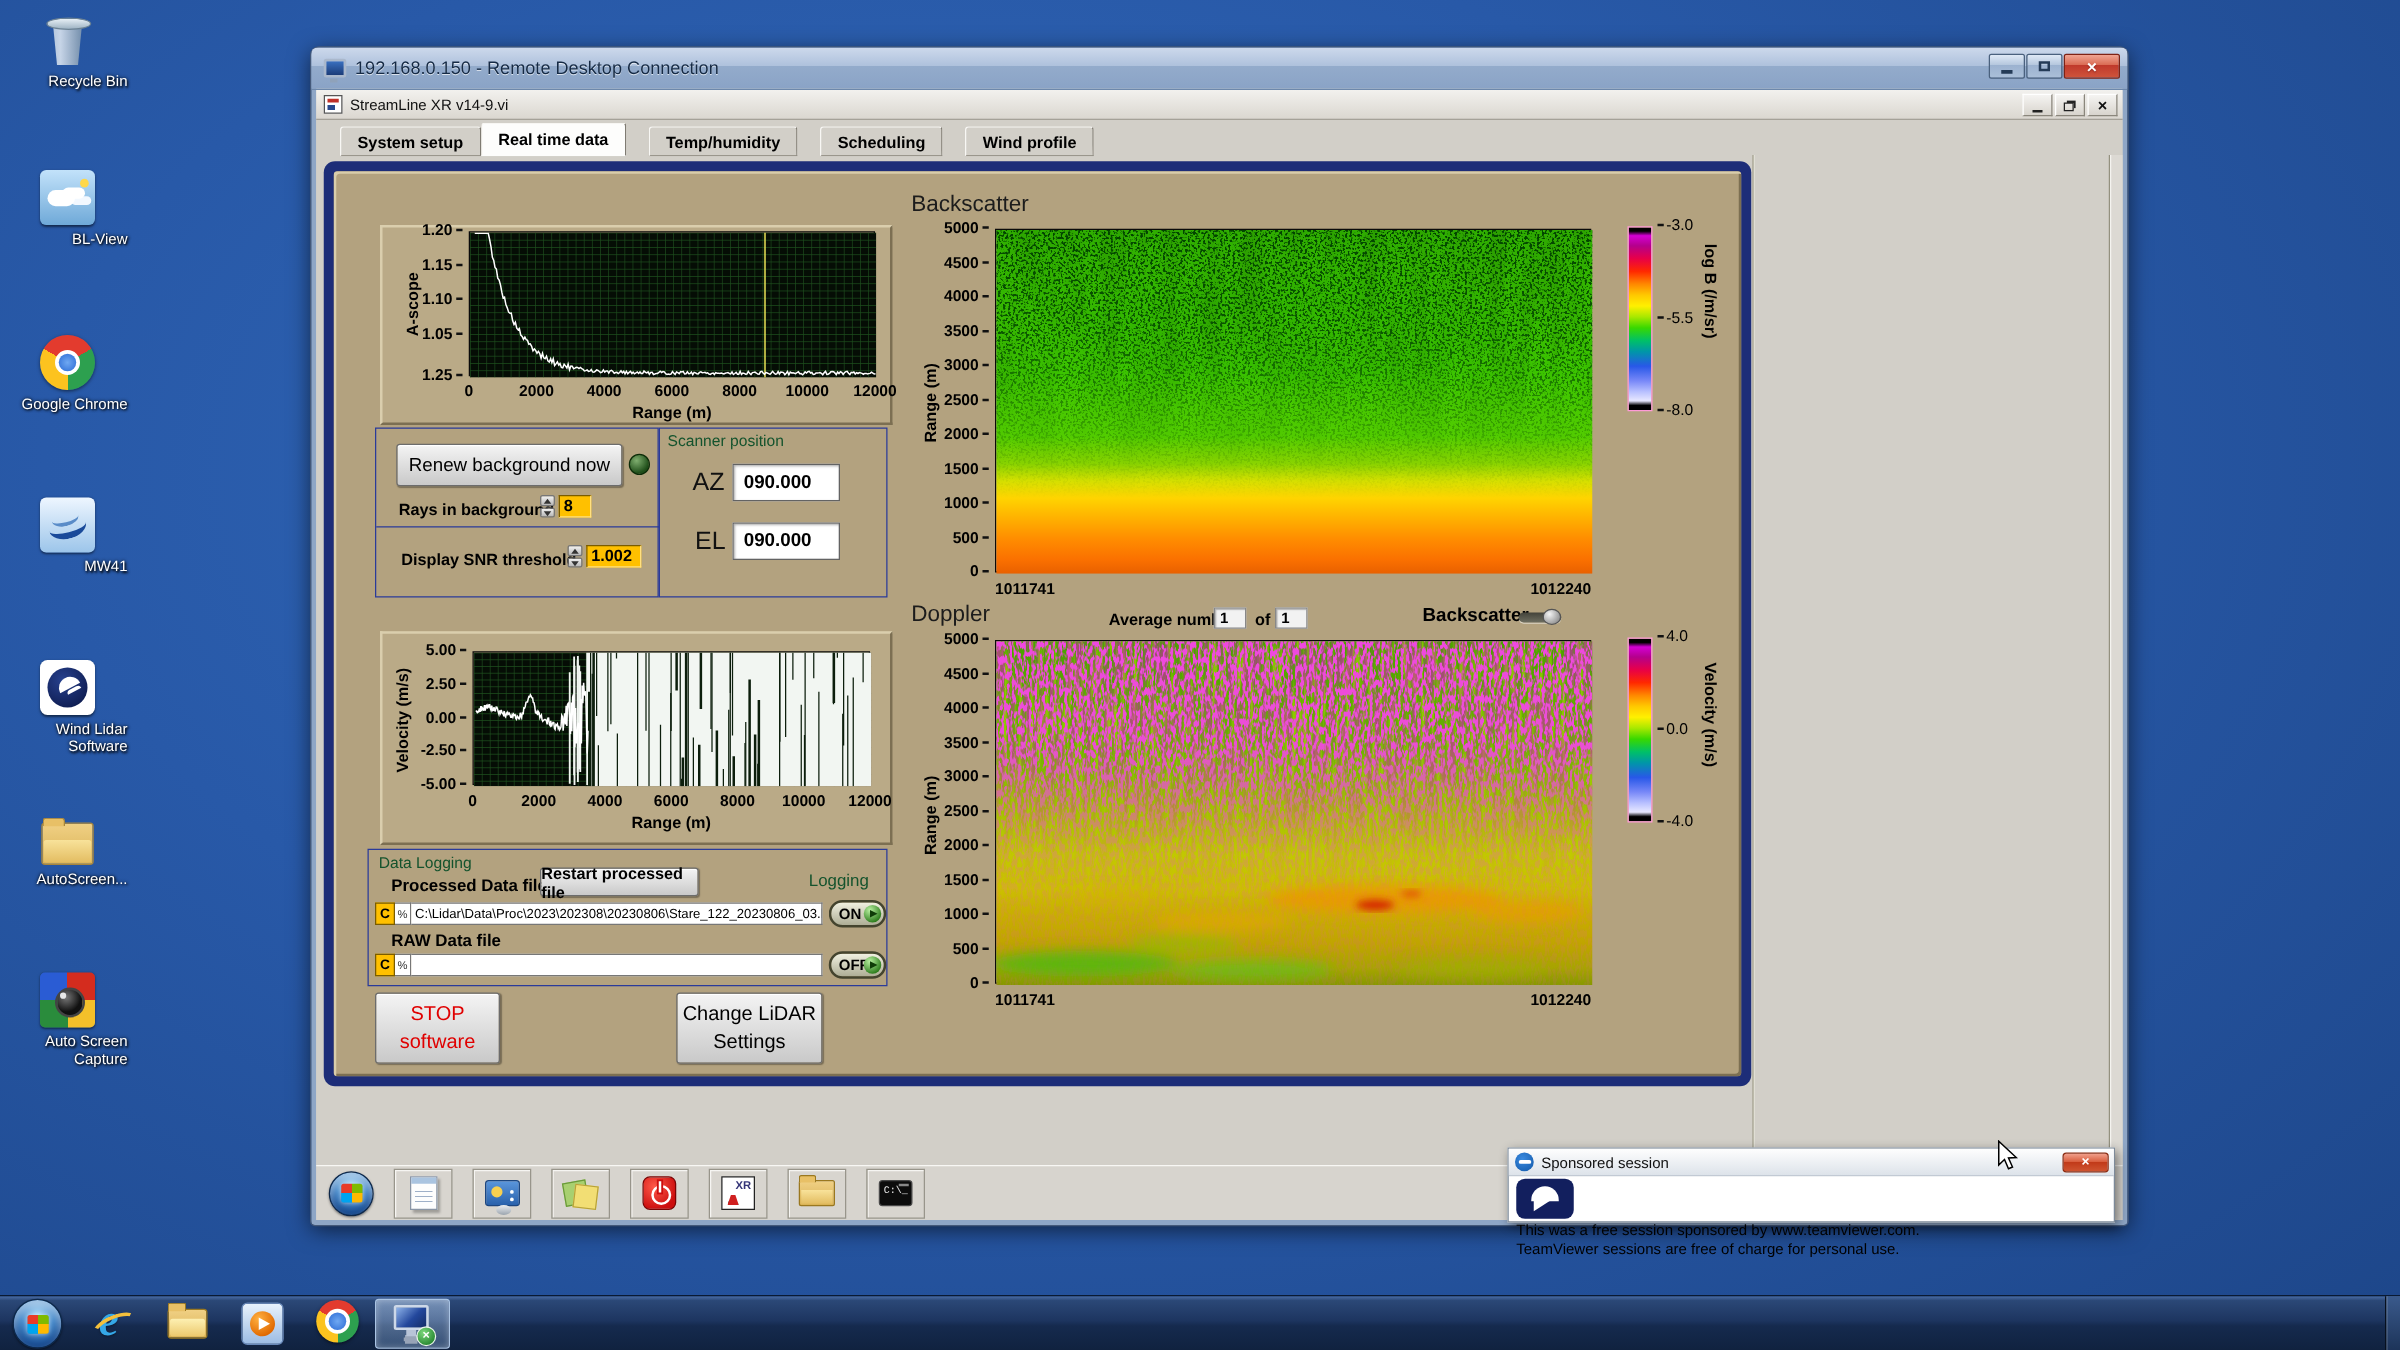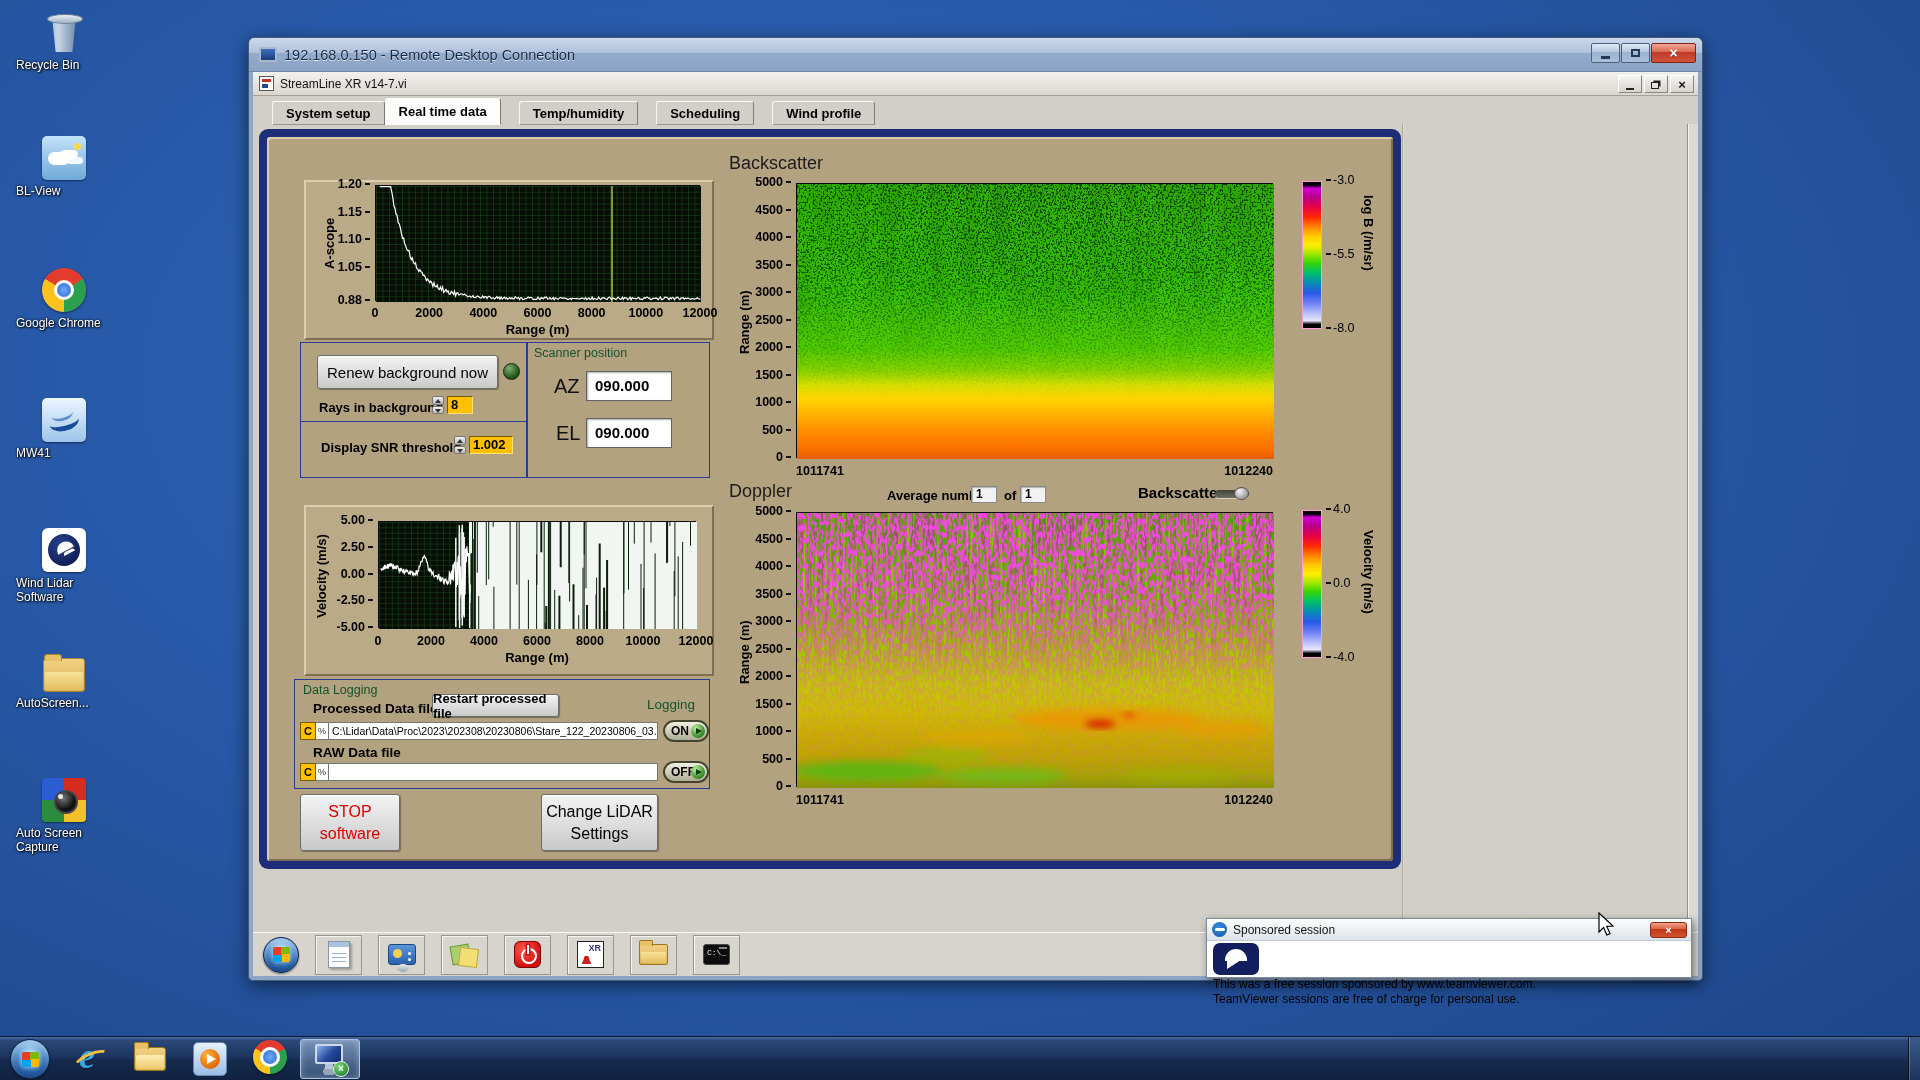--- a/index.html
+++ b/index.html
@@ -1,21 +1,21 @@
 <!DOCTYPE html>
 <html><head>
 <meta charset="utf-8">
 <style>
 * { margin:0; padding:0; box-sizing:border-box; }
 body { font-family:"Liberation Sans", sans-serif; }
 .screen { position:relative; width:1920px; height:1080px; overflow:hidden;
   background: radial-gradient(ellipse at 40% 35%, #3168b8 0%, #2859a8 45%, #1d4689 100%); }
 
 
-.desk-icon { position:absolute; left:16px; width:96px; text-align:left; cursor:default; }
+.desk-icon { position:absolute; left:6px; width:96px; text-align:right; cursor:default; }
 .di-img { width:44px; height:44px; margin:0 auto 4px; position:relative; }
 .di-label { color:#fff; font-size:12px; line-height:14px; text-shadow:1px 1px 2px #000, 0 0 3px #000; }
 
 .recycle-bin { width:34px!important; }
 .recycle-bin::before { content:""; position:absolute; left:3px; top:8px; width:28px; height:34px;
   background:linear-gradient(90deg,#cfdce8cc,#eef4f8cc 30%,#92a6b6cc 85%); clip-path:polygon(8% 0,92% 0,80% 100%,20% 100%); border-radius:2px; }
 .recycle-bin::after { content:""; position:absolute; left:0; top:4px; width:34px; height:8px;
   background:linear-gradient(#e8f0f6,#9fb4c4); border-radius:50%; border:1px solid #6c8293; }
 .bl-view { border-radius:5px; background:linear-gradient(#c2e2fa,#6fa9d8); box-shadow:0 1px 2px #0008; }
 .bl-view::before { content:""; position:absolute; left:6px; top:16px; width:22px; height:13px; background:#fff; border-radius:10px;
@@ -275,21 +275,21 @@
             <div class="g-max"></div>
           </div>
         <div class="cap cap-close">
             <div class="g-x">×</div>
           </div>
       </div>
     </div>
 
     <div class="vi-titlebar">
       <div class="vi-icon"></div>
-      <div class="vi-title">StreamLine XR v14-7.vi</div>
+      <div class="vi-title">StreamLine XR v14-9.vi</div>
       <div class="vi-caps">
         <div class="vcap">
             <div class="vg-min"></div>
           </div>
         <div class="vcap">
             <div class="vg-res"></div>
           </div>
         <div class="vcap">
             <div class="vg-x">×</div>
           </div>
@@ -310,21 +310,21 @@
       <div class="navy-frame">
         <div class="tan-panel">
 
           <div class="gframe" style="left:37px;top:43px;width:410px;height:160px;">
             <div class="rotlab" style="left:16px;top:14px;height:95px;">A-scope</div>
             <div id="as-yticks" style="position:absolute;left:0;top:3px;width:64px;height:116px;">
                 <div class="ytick" style="top: -8px;">1.20</div>
                 <div class="ytick" style="top: 19.6196px;">1.15</div>
                 <div class="ytick" style="top: 47.2392px;">1.10</div>
                 <div class="ytick" style="top: 74.8588px;">1.05</div>
-                <div class="ytick" style="top: 108px;">0.88</div>
+                <div class="ytick" style="top: 108px;">1.25</div>
               </div>
             <div class="plot-wrap" style="left:69px;top:3px;width:325px;height:116px;">
               <svg width="325" height="116" viewBox="0 0 325 116">
                 <defs>
                     <pattern id="g1" width="6.5" height="5.8" patternUnits="userSpaceOnUse">
                   <path d="M6.5 0H0V5.8" fill="none" stroke="#1d4f1d" stroke-width="1"></path>
                     </pattern>
                   </defs>
                 <rect width="325" height="116" fill="#050d05"></rect>
                 <rect width="325" height="116" fill="url(#g1)"></rect>

